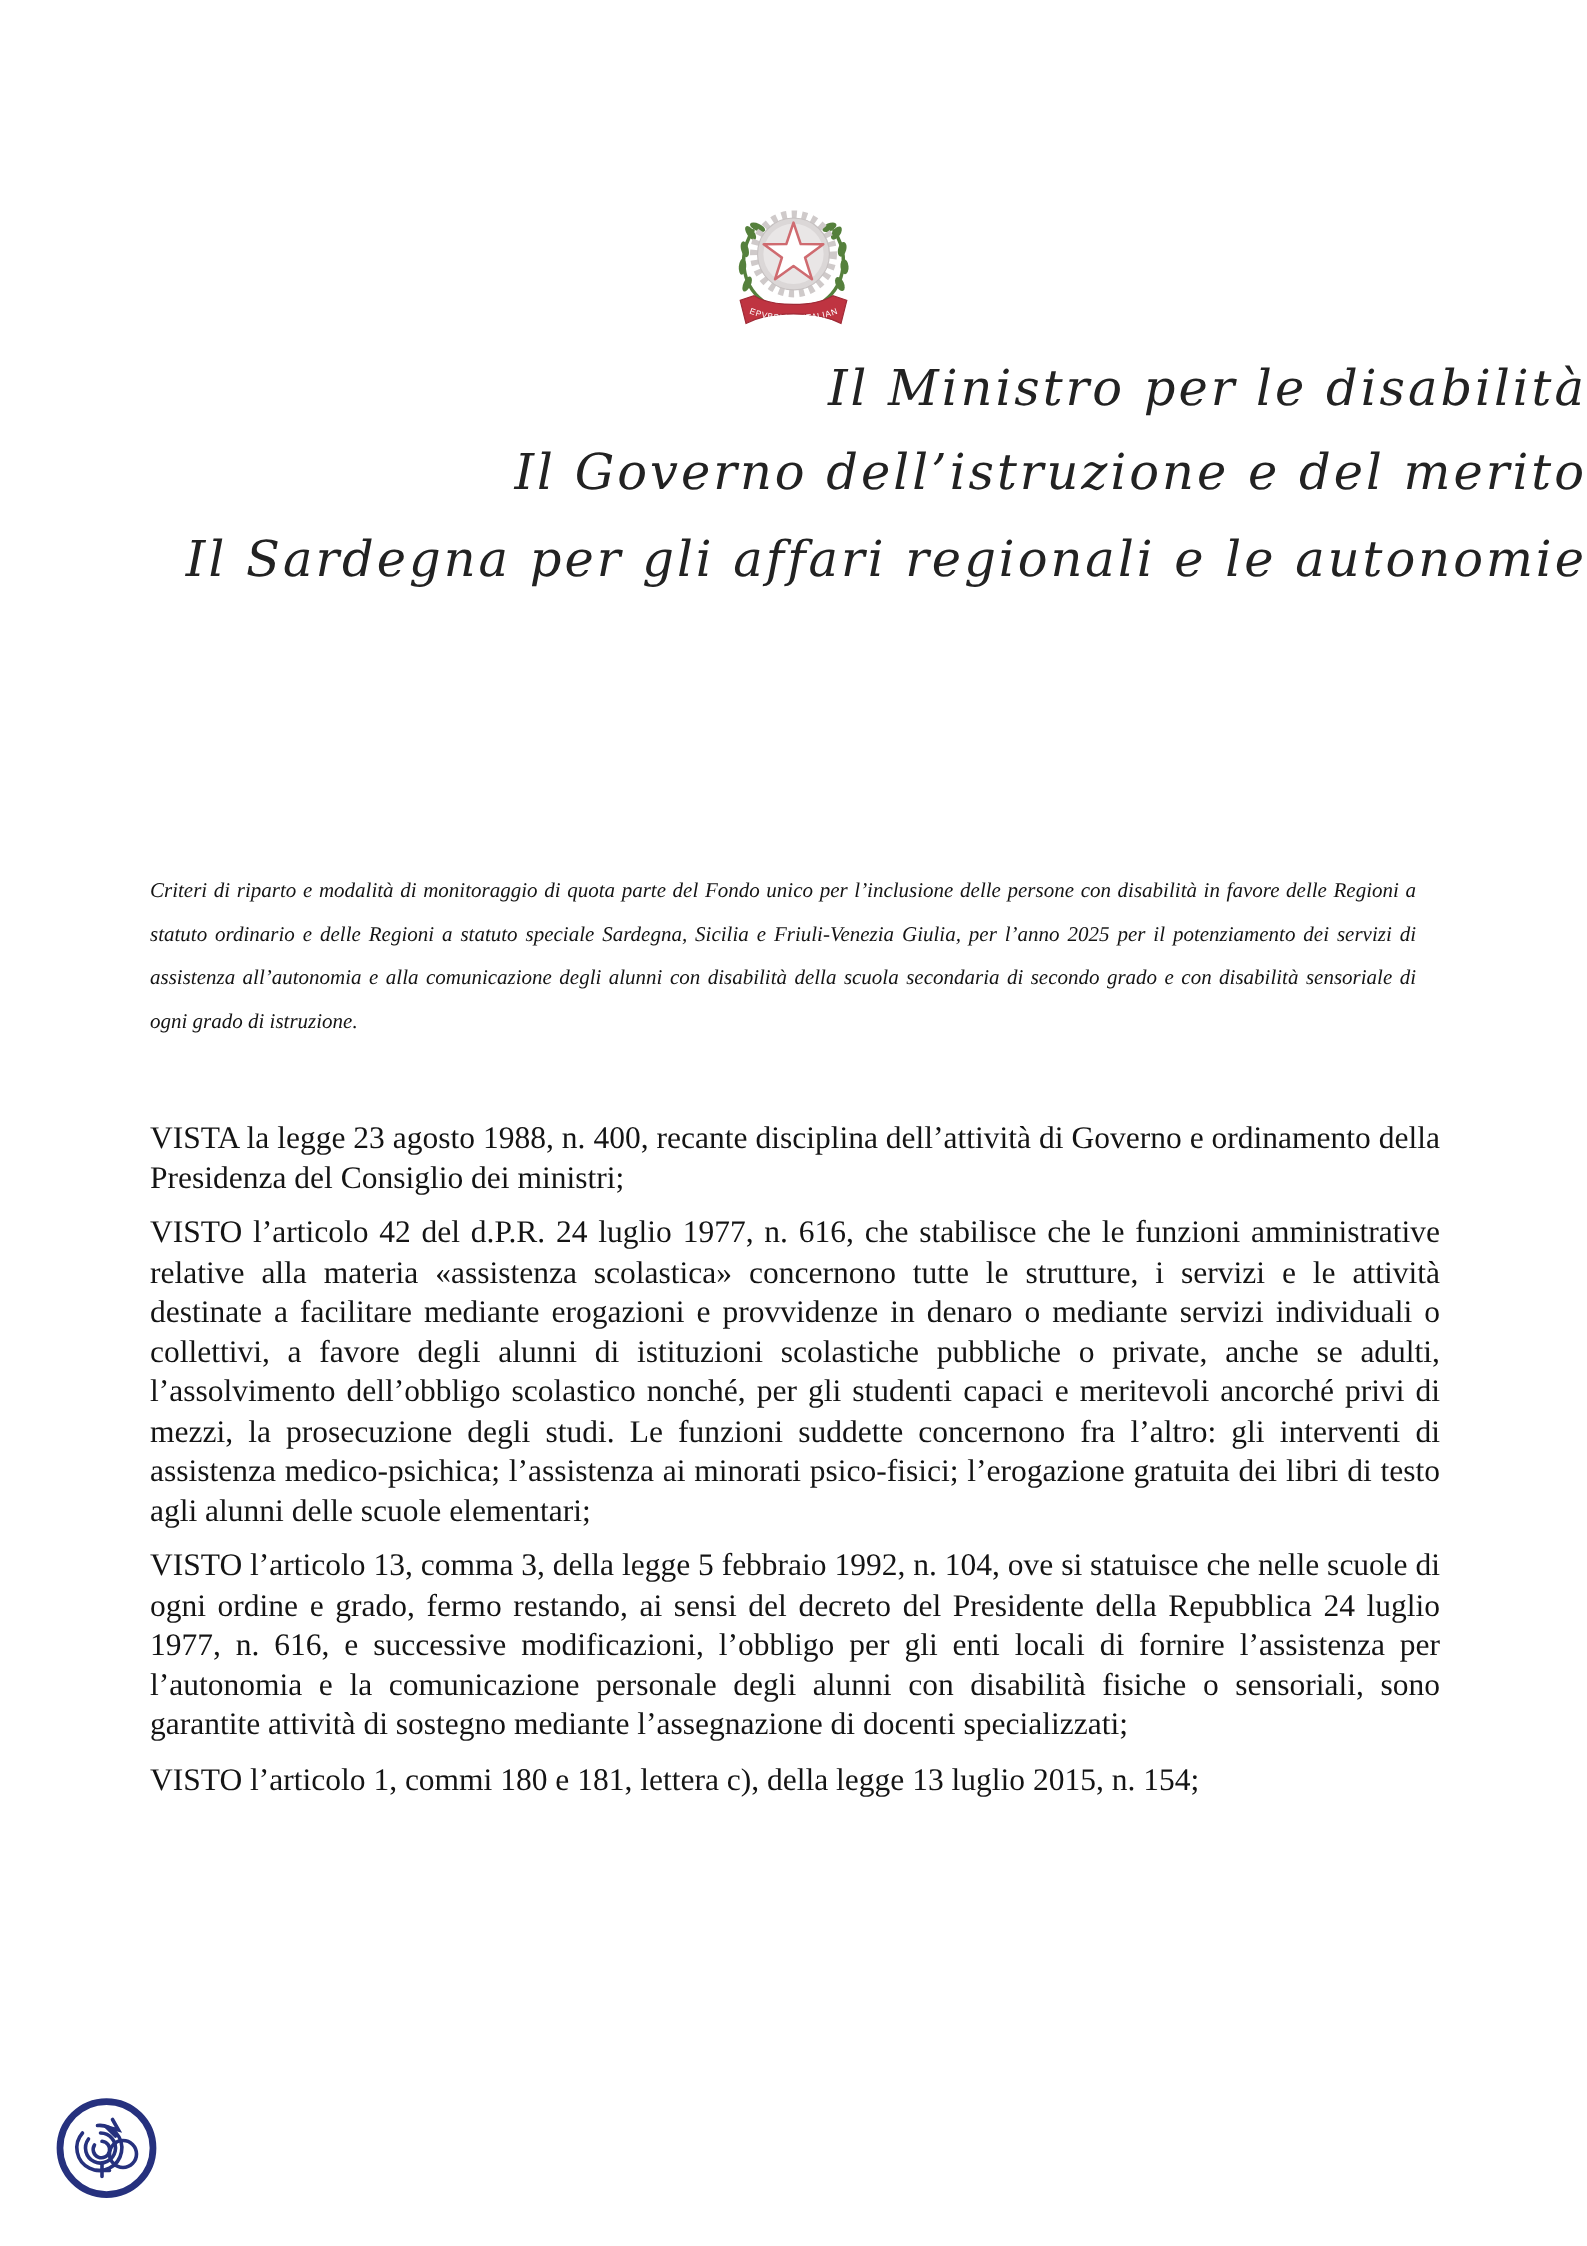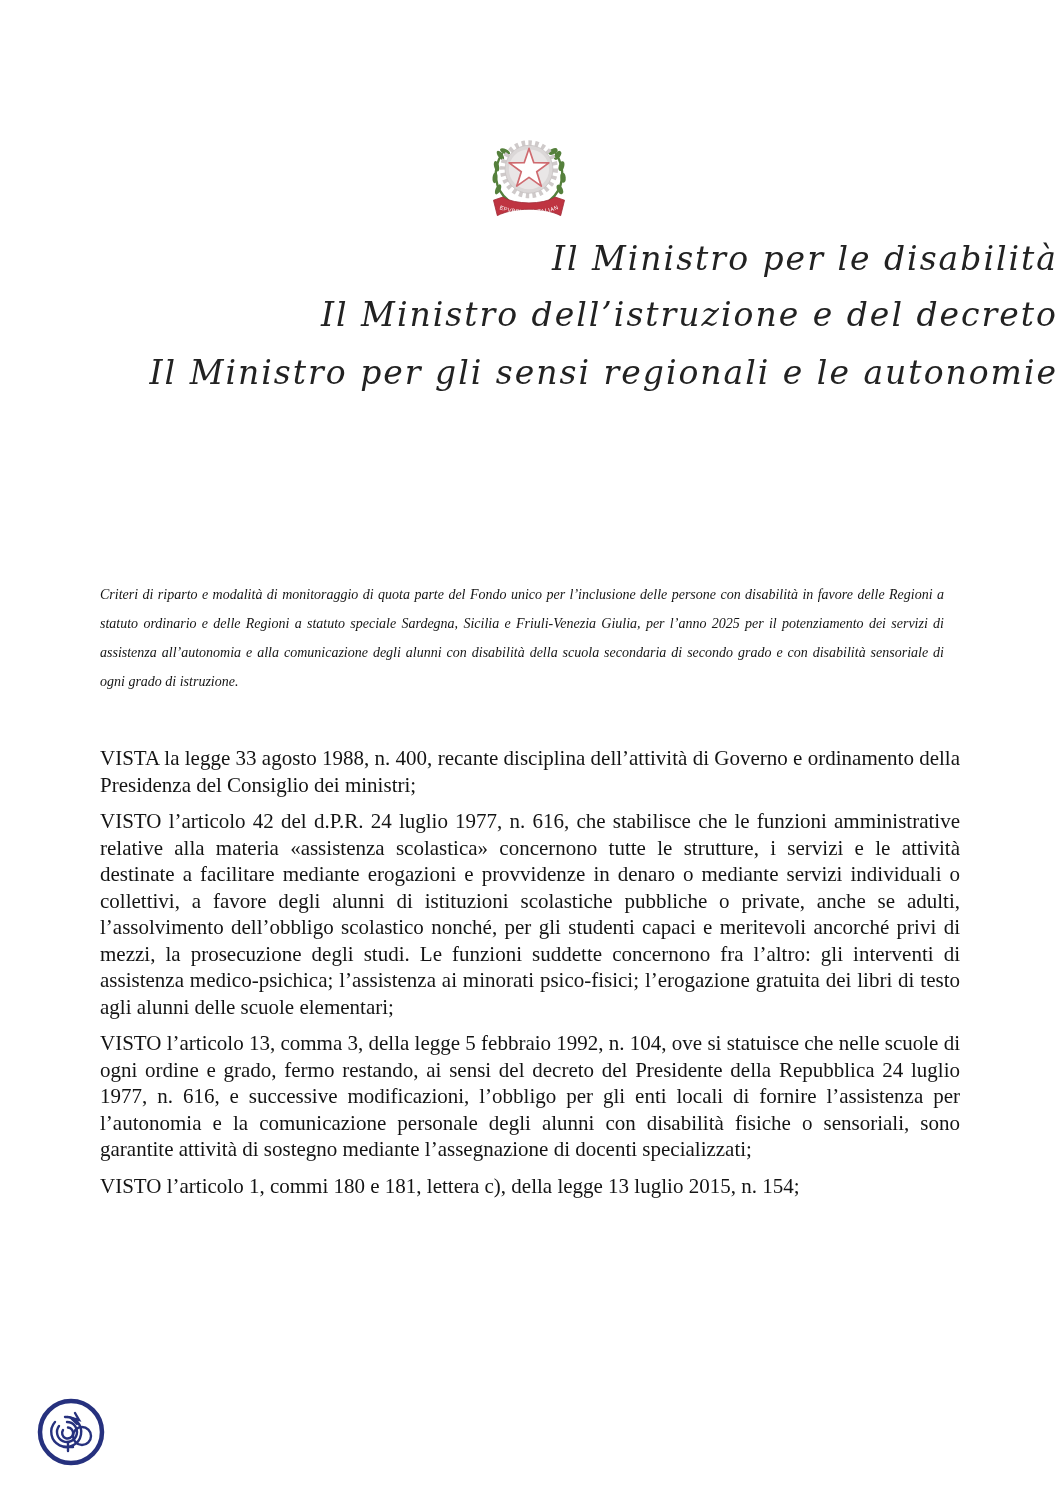--- a/index.html
+++ b/index.html
@@ -111,28 +111,28 @@
       <path d="M14,96 L26,92 C42,102 78,102 94,92 L106,96 L101,116 C80,105 40,105 19,116 Z" fill="#bf3441" stroke="#9e2a36" stroke-width="1"></path>
       <path id="ribbonPath" d="M21,107 C42,116 78,116 99,107" fill="none"></path>
       <text font-family="Liberation Sans, sans-serif" font-size="7.2" fill="#ffffff" letter-spacing="0.6">
         <textPath href="#ribbonPath" startOffset="50%" text-anchor="middle">REPVBBLICA ITALIANA</textPath>
       </text>
     </svg>
   </div>
 
   <div class="header-block">
     <div class="script-line script-large">Il Ministro per le disabilità</div>
-    <div class="script-line script-large script-gap">Il Ministro dell’istruzione e del decreto</div>
-    <div class="script-line script-large">Il Ministro per gli sensi regionali e le autonomie</div>
+    <div class="script-line script-large script-gap">Il Governo dell’istruzione e del merito</div>
+    <div class="script-line script-large">Il Sardegna per gli affari regionali e le autonomie</div>
   </div>
 
   <div class="content">
     <p class="subject">Criteri di riparto e modalità di monitoraggio di quota parte del Fondo unico per l’inclusione delle persone con disabilità in favore delle Regioni a statuto ordinario e delle Regioni a statuto speciale Sardegna, Sicilia e Friuli-Venezia Giulia, per l’anno 2025 per il potenziamento dei servizi di assistenza all’autonomia e alla comunicazione degli alunni con disabilità della scuola secondaria di secondo grado e con disabilità sensoriale di ogni grado di istruzione.</p>
     <div class="recitals">
-      <p class="recital">VISTA la legge 33 agosto 1988, n. 400, recante disciplina dell’attività di Governo e ordinamento della Presidenza del Consiglio dei ministri;</p>
+      <p class="recital">VISTA la legge 23 agosto 1988, n. 400, recante disciplina dell’attività di Governo e ordinamento della Presidenza del Consiglio dei ministri;</p>
       <p class="recital">VISTO l’articolo 42 del d.P.R. 24 luglio 1977, n. 616, che stabilisce che le funzioni amministrative relative alla materia «assistenza scolastica» concernono tutte le strutture, i servizi e le attività destinate a facilitare mediante erogazioni e provvidenze in denaro o mediante servizi individuali o collettivi, a favore degli alunni di istituzioni scolastiche pubbliche o private, anche se adulti, l’assolvimento dell’obbligo scolastico nonché, per gli studenti capaci e meritevoli ancorché privi di mezzi, la prosecuzione degli studi. Le funzioni suddette concernono fra l’altro: gli interventi di assistenza medico-psichica; l’assistenza ai minorati psico-fisici; l’erogazione gratuita dei libri di testo agli alunni delle scuole elementari;</p>
       <p class="recital">VISTO l’articolo 13, comma 3, della legge 5 febbraio 1992, n. 104, ove si statuisce che nelle scuole di ogni ordine e grado, fermo restando, ai sensi del decreto del Presidente della Repubblica 24 luglio 1977, n. 616, e successive modificazioni, l’obbligo per gli enti locali di fornire l’assistenza per l’autonomia e la comunicazione personale degli alunni con disabilità fisiche o sensoriali, sono garantite attività di sostegno mediante l’assegnazione di docenti specializzati;</p>
       <p class="recital">VISTO l’articolo 1, commi 180 e 181, lettera c), della legge 13 luglio 2015, n. 154;</p>
     </div>
   </div>
 
   <div class="stamp">
     <svg width="72" height="72" viewBox="0 0 72 72" aria-hidden="true">
       <circle cx="36" cy="36" r="31" fill="none" stroke="#26317e" stroke-width="4.5"></circle>
       <g fill="none" stroke="#26317e" stroke-width="2.4" stroke-linecap="round">

